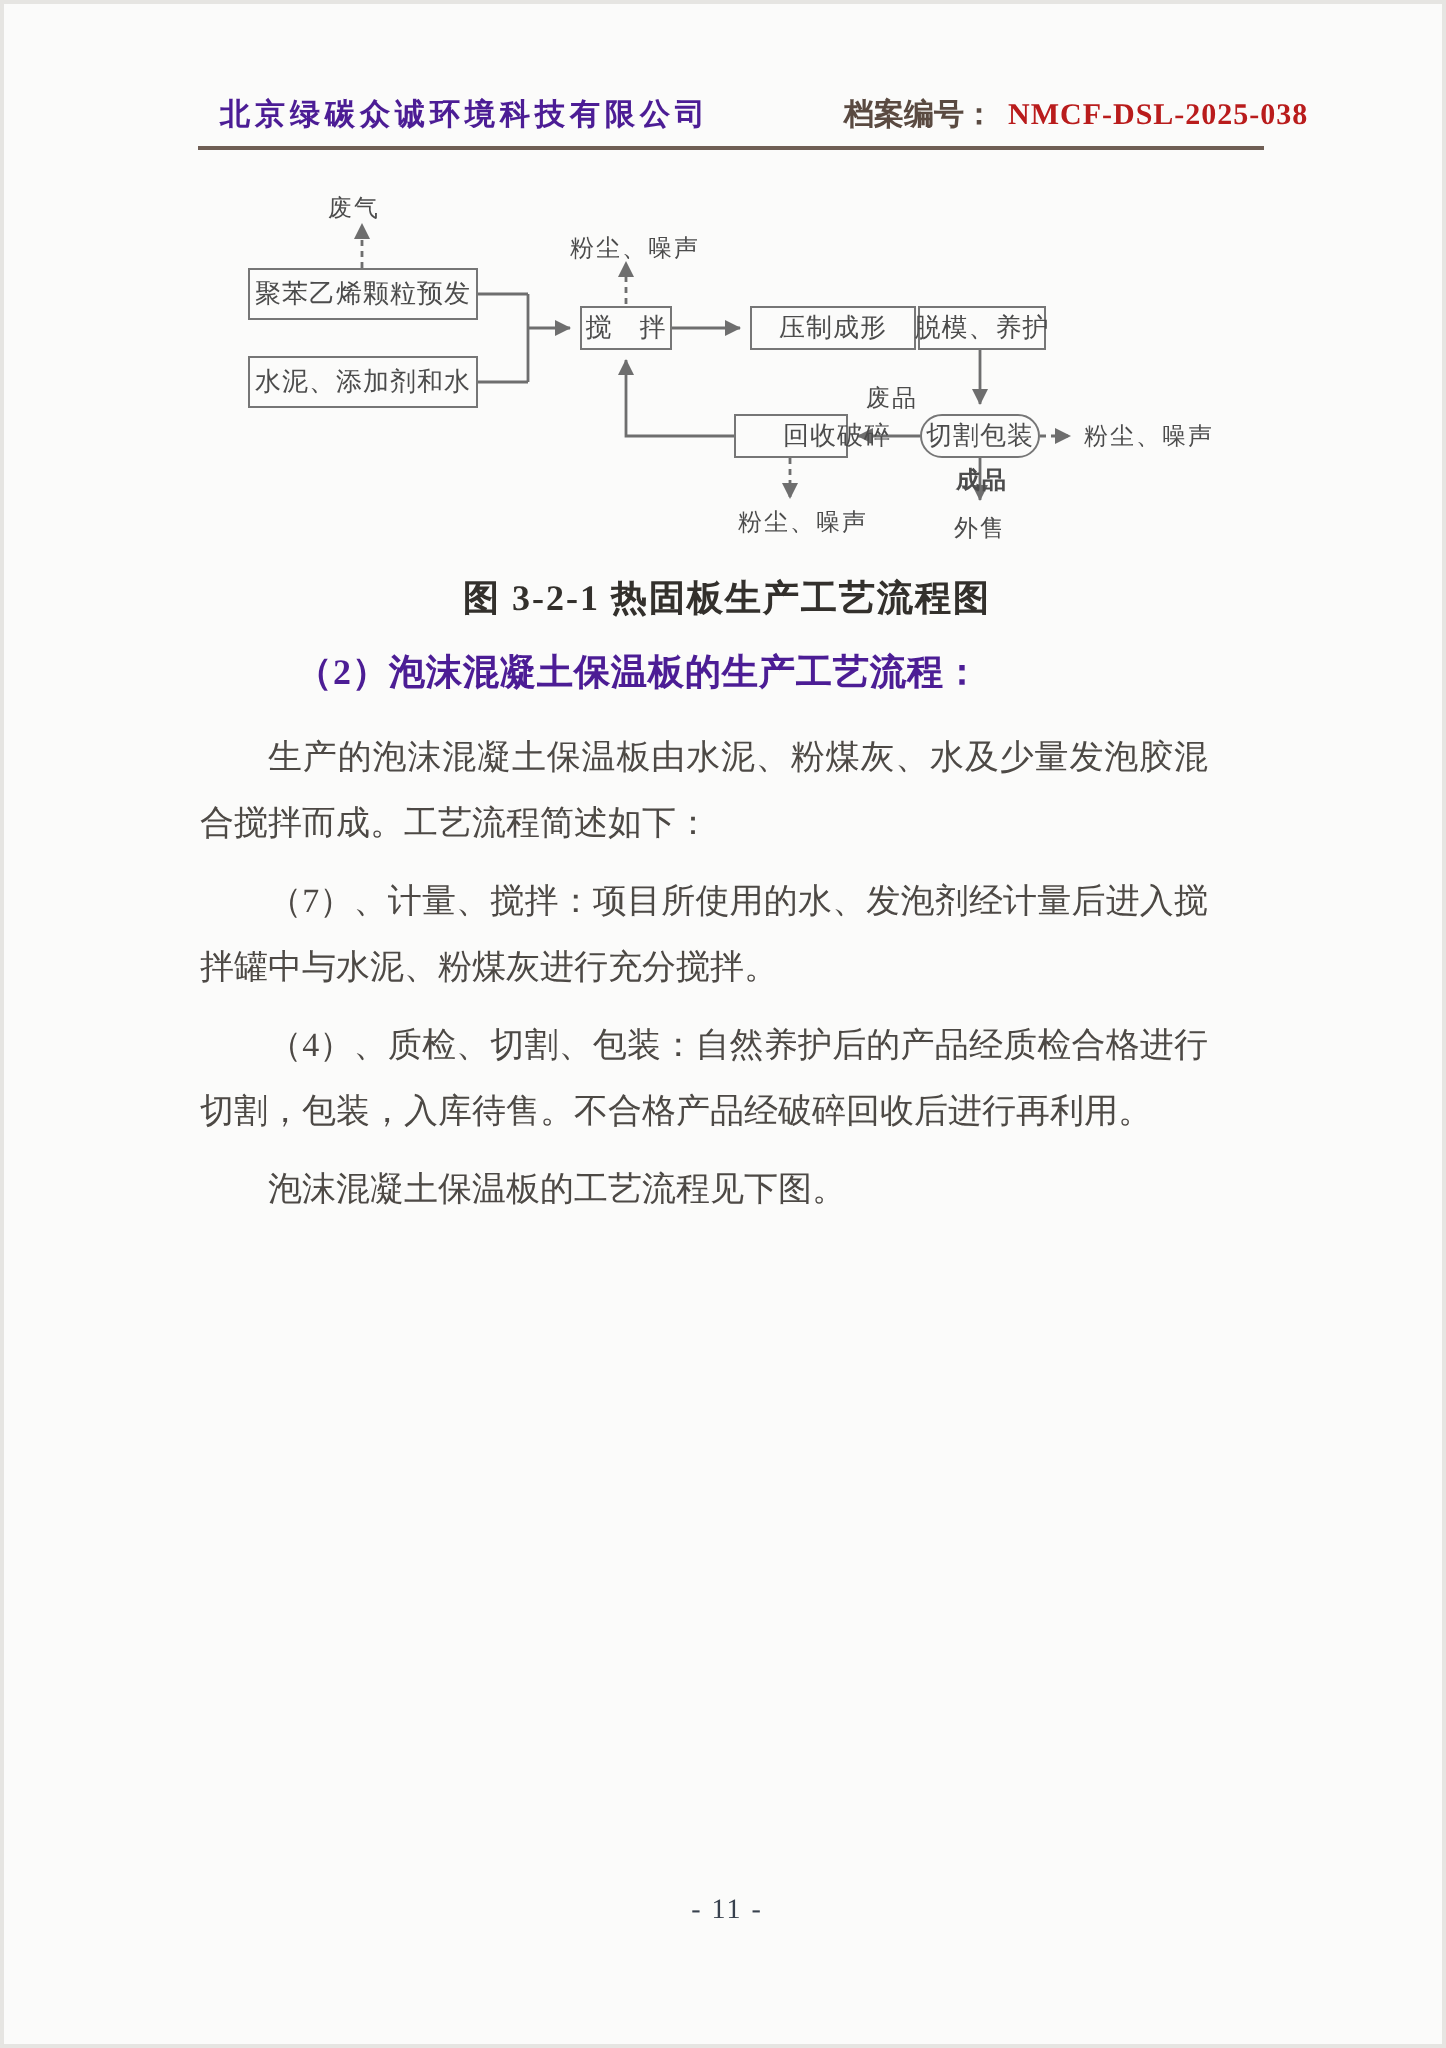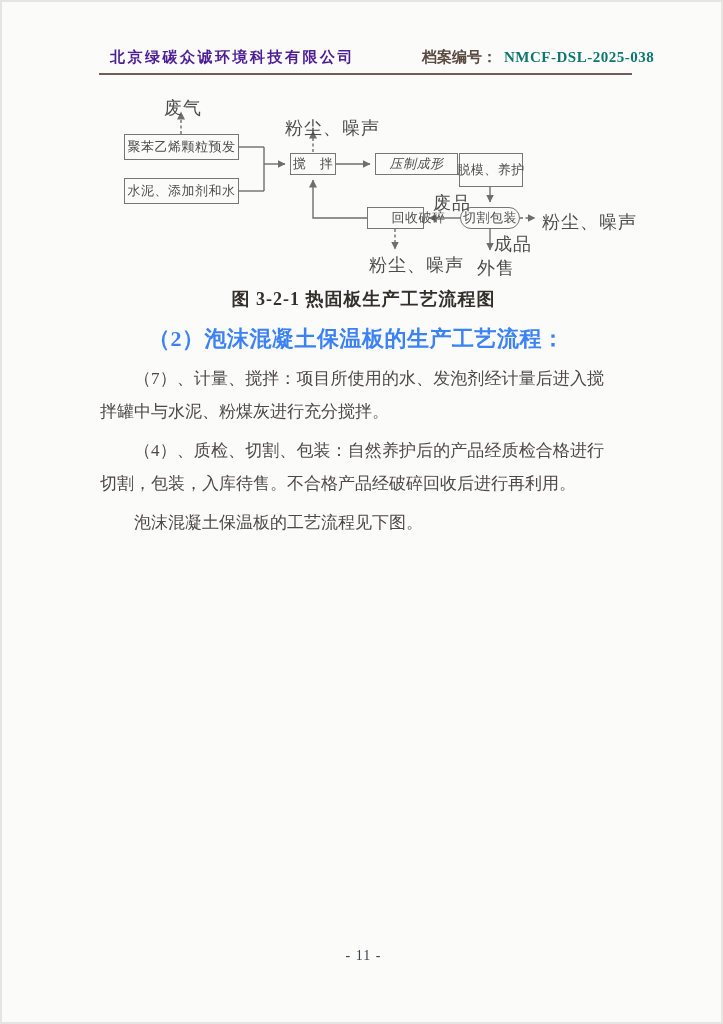--- a/index.html
+++ b/index.html
@@ -24,21 +24,21 @@
     color: #4c1d95;
     white-space: nowrap;
   }
   .hdr-right {
     position: absolute; left: 420px; top: 46px;
     font-size: 15px; font-weight: bold;
     color: #5a4a41;
     white-space: nowrap;
   }
   .hdr-right .doc-num {
-    color: #0f766e; letter-spacing: 0.5px; margin-left: 7px;
+    color: #b91c1c; letter-spacing: 0.5px; margin-left: 7px;
   }
   .hdr-rule {
     position: absolute; left: 97px; top: 71px;
     width: 533px; height: 2px;
     background: #6f5e54;
   }
 
   
   .flow {
     position: absolute; left: 100px; top: 88px;
@@ -50,39 +50,39 @@
     border: 1.4px solid #767676;
     box-sizing: border-box;
     display: flex; align-items: center; justify-content: center;
     font-size: 13px; color: #4c4c4c;
     letter-spacing: 0.5px;
     background: #fbfbfa;
     white-space: nowrap;
   }
   .flabel {
     position: absolute;
-    font-size: 18px; color: #4c4c4c;
+    font-size: 12px; color: #4c4c4c;
     letter-spacing: 1px;
     white-space: nowrap;
   }
 
   .fig-caption {
     position: absolute; left: 0; top: 285px; width: 723px;
     text-align: center;
     font-size: 18px; font-weight: bold;
     color: #33302c;
     letter-spacing: 1px;
   }
 
   
   .sec-heading {
     position: absolute; left: 98px; top: 322px; width: 506px;
     padding-left: 48px; box-sizing: border-box;
-    font-size: 22px; font-weight: bold;
-    color: #3b82f6;
+    font-size: 18px; font-weight: bold;
+    color: #4c1d95;
     letter-spacing: 0.5px;
   }
   .paras {
     position: absolute; left: 98px; top: 360px; width: 504px;
     font-size: 17px; line-height: 33px;
     color: #4d4945;
     text-align: justify;
   }
   .paras p {
     margin: 0 0 6px 0;
@@ -140,39 +140,40 @@
 
         <path d="M388,139 L388,160" marker-end="url(#arr)"></path>
 
         <path d="M293,139 L293,159" stroke-dasharray="3 2.5" marker-end="url(#arr)"></path>
       </g>
     </svg>
 
     <div class="fbox" style="left:22px; top:44px; width:115px; height:26px;">聚苯乙烯颗粒预发</div>
     <div class="fbox" style="left:22px; top:88px; width:115px; height:26px;">水泥、添加剂和水</div>
     <div class="fbox" style="left:188px; top:63px; width:46px; height:22px;">搅　拌</div>
-    <div class="fbox" style="left:273px; top:63px; width:83px; height:22px;font-style:italic;">压制成形</div>
-    <div class="fbox" style="left:357px; top:63px; width:64px; height:34px;">脱模、养护</div>
+    <div class="fbox" style="left:273px; top:63px; width:83px; height:22px;">压制成形</div>
+    <div class="fbox" style="left:357px; top:63px; width:64px; height:22px;">脱模、养护</div>
     <div class="fbox" style="left:358px; top:117px; width:60px; height:22px;border-radius:11px;">切割包装</div>
     <div class="fbox" style="left:265px; top:117px; width:57px; height:22px;padding-left:46px;">回收破碎</div>
 
     <div class="flabel" style="left:62px; top:6px;">废气</div>
     <div class="flabel" style="left:183px; top:26px;">粉尘、噪声</div>
     <div class="flabel" style="left:331px; top:101px;">废品</div>
     <div class="flabel" style="left:440px; top:120px;">粉尘、噪声</div>
-    <div class="flabel" style="left:392px; top:142px;">成品</div>
+    <div class="flabel" style="left:376px; top:142px;font-weight:bold;">成品</div>
     <div class="flabel" style="left:375px; top:166px;">外售</div>
     <div class="flabel" style="left:267px; top:163px;">粉尘、噪声</div>
   </div>
 
   <div class="fig-caption">图 3-2-1 热固板生产工艺流程图</div>
 
   <div class="sec-heading">（2）泡沫混凝土保温板的生产工艺流程：</div>
 
   <div class="paras">
+    <p>生产的泡沫混凝土保温板由水泥、粉煤灰、水及少量发泡胶混合搅拌而成。工艺流程简述如下：</p>
     <p>（7）、计量、搅拌：项目所使用的水、发泡剂经计量后进入搅拌罐中与水泥、粉煤灰进行充分搅拌。</p>
     <p>（4）、质检、切割、包装：自然养护后的产品经质检合格进行切割，包装，入库待售。不合格产品经破碎回收后进行再利用。</p>
     <p>泡沫混凝土保温板的工艺流程见下图。</p>
   </div>
 
   <div class="page-num">- 11 -</div>
 
 </div>
 
 </body></html>

